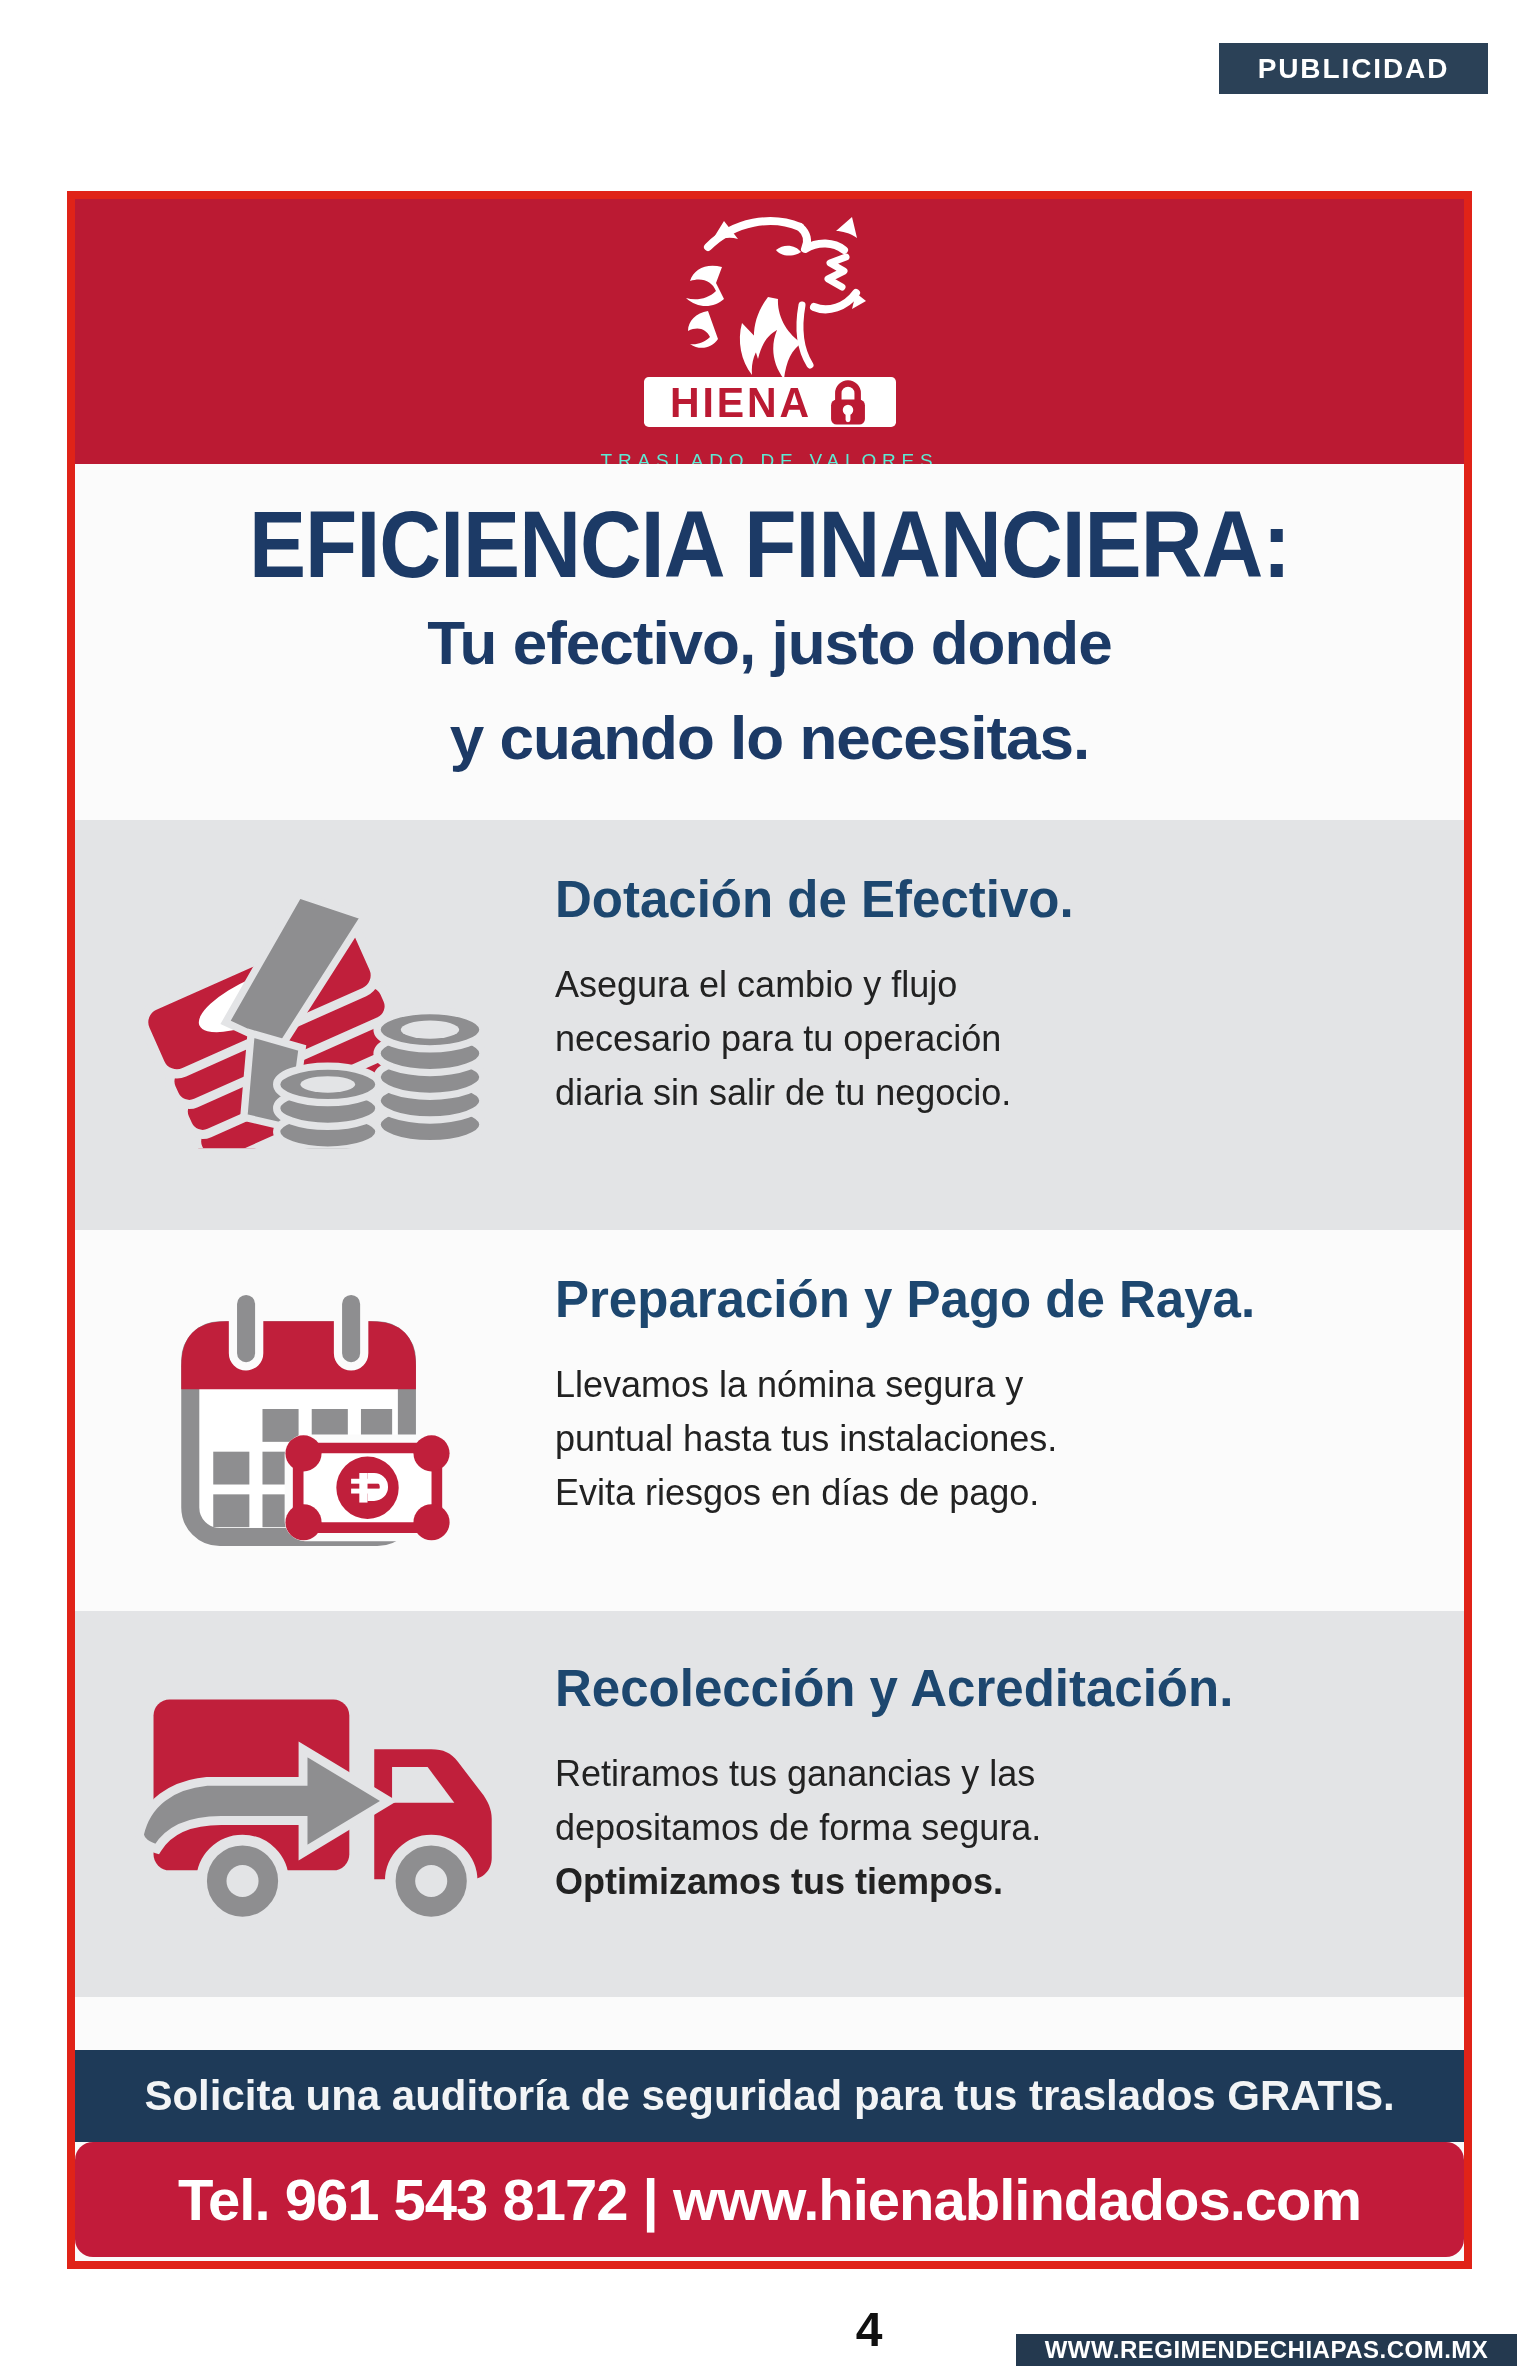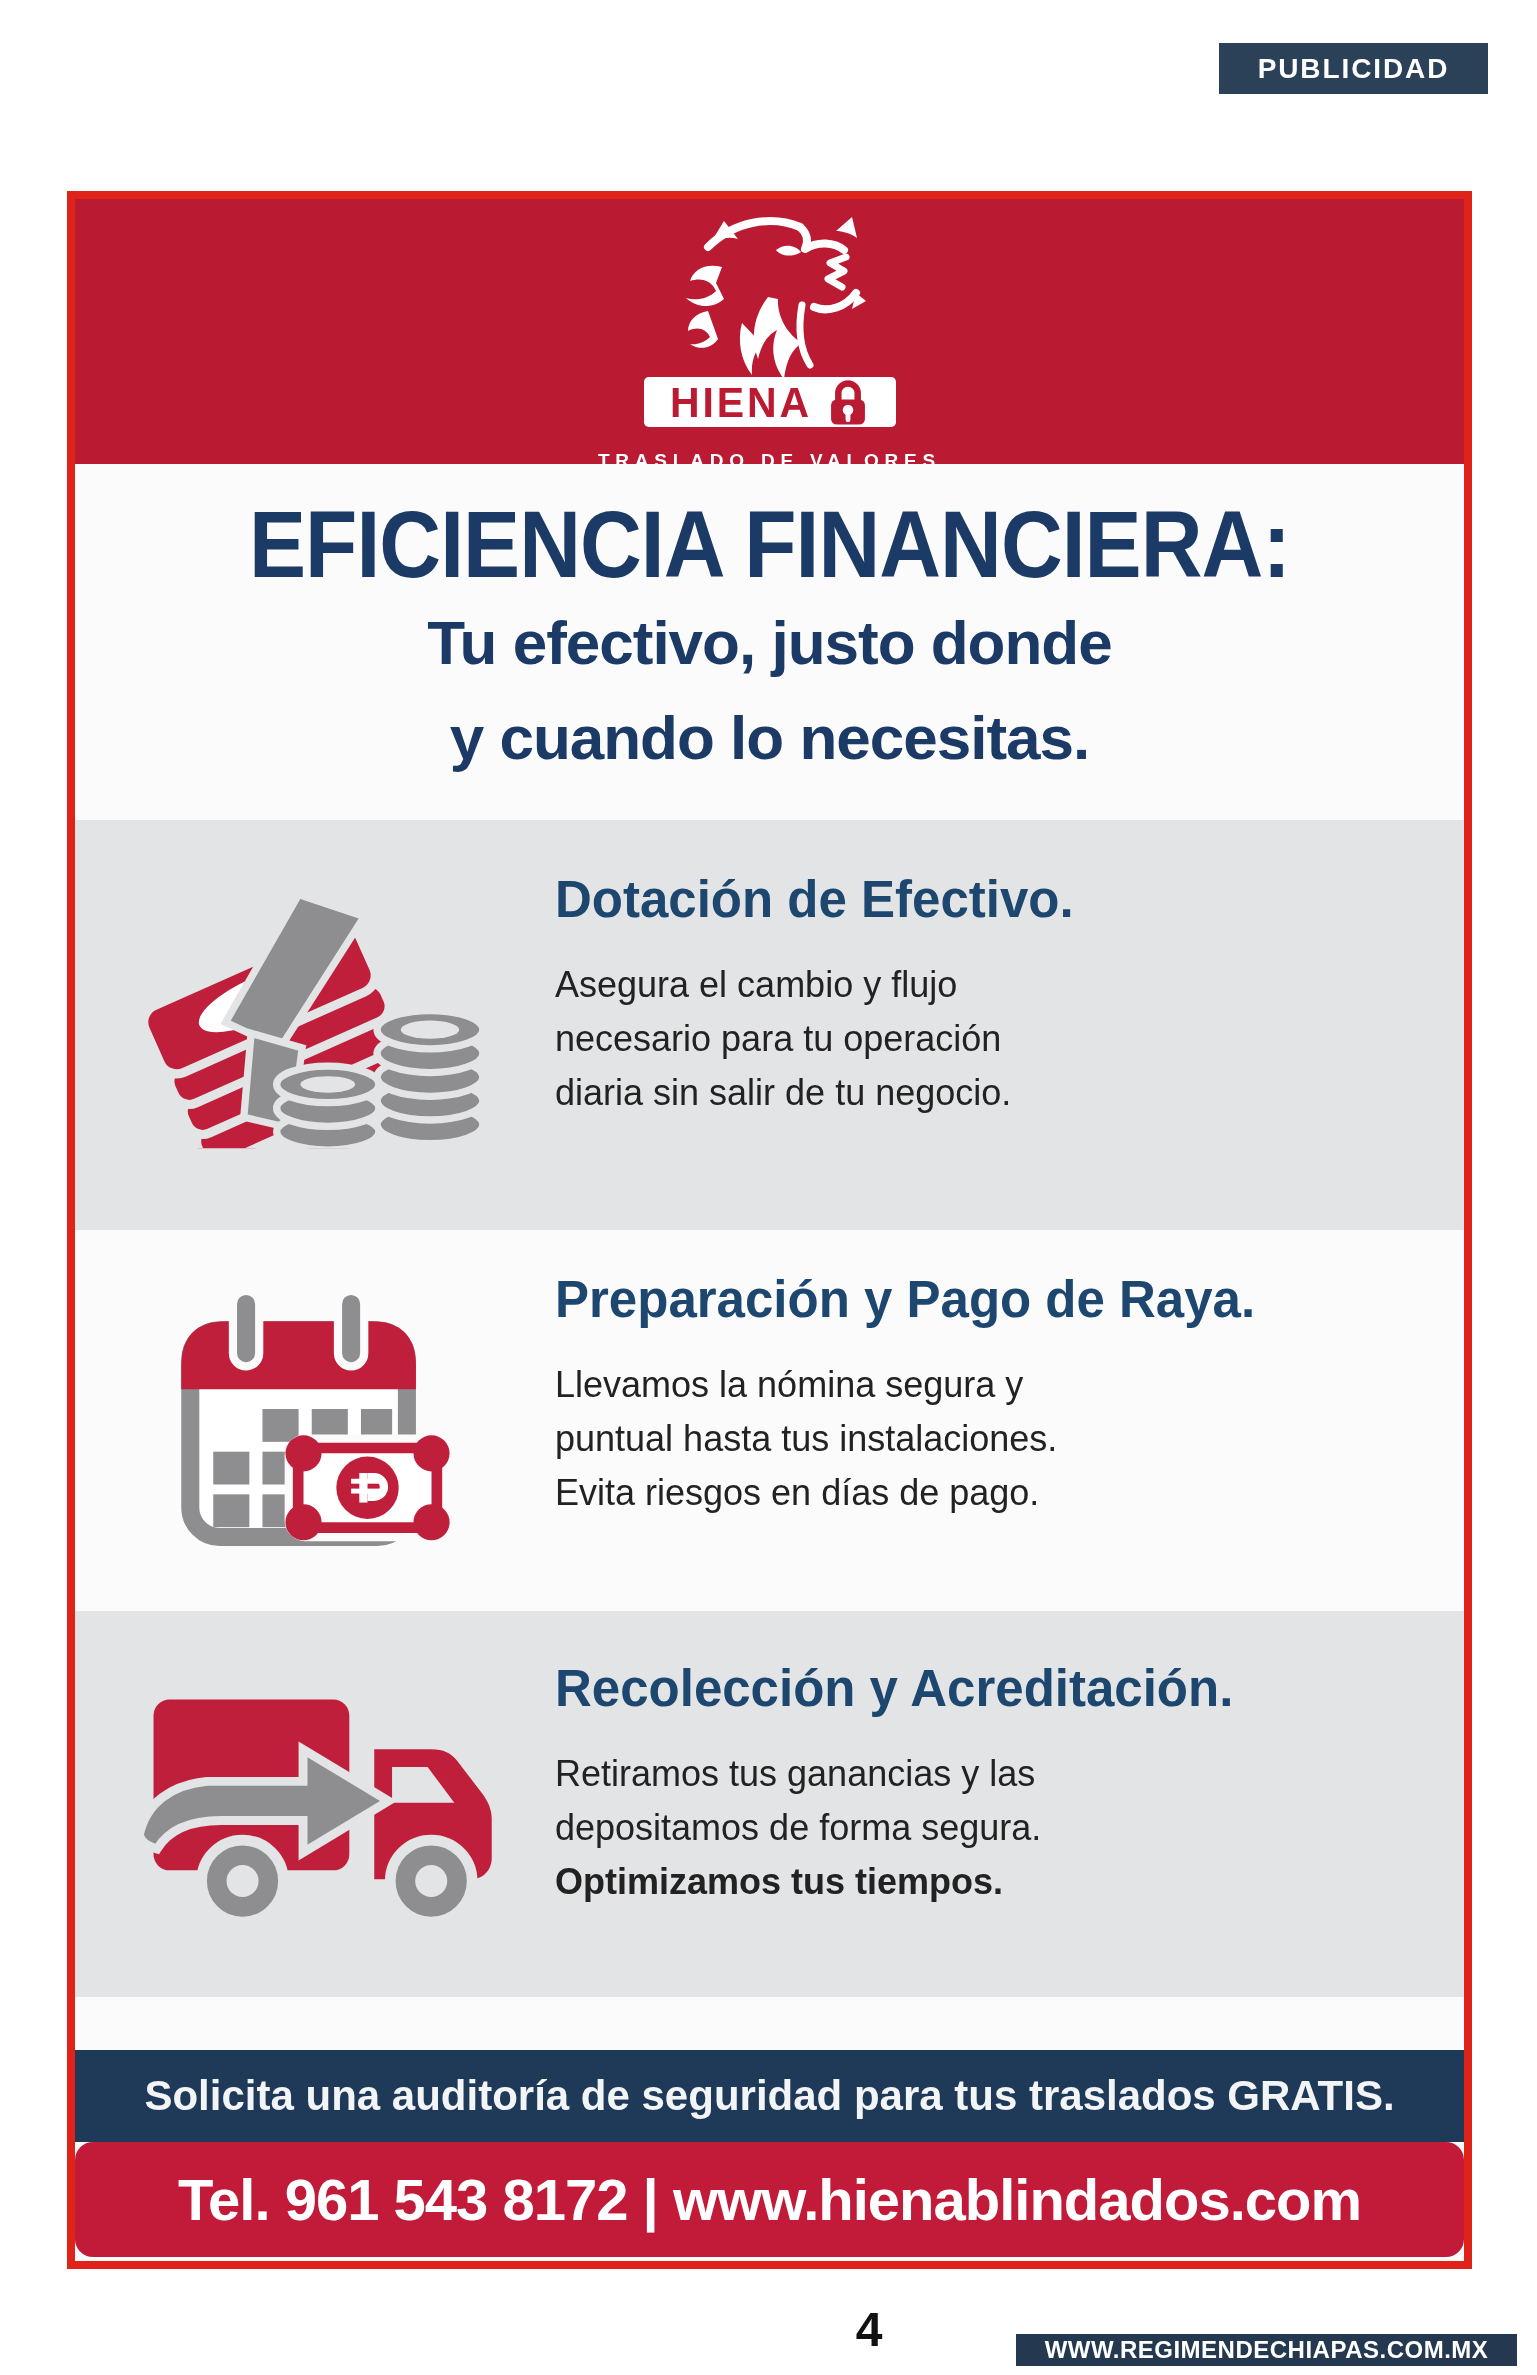--- a/index.html
+++ b/index.html
@@ -48,21 +48,21 @@
   .logo-box{
     margin-top:-15.4px;
     width:252px;height:54px;background:#fff;border-radius:4.8px;
     display:flex;align-items:center;justify-content:center;gap:15px;
   }
   .logo-word{
     color:var(--header-crimson);font-size:41px;font-weight:bold;
     letter-spacing:2.9px;transform:scaleY(1.05);
   }
   .logo-tagline{
-    margin-top:23px;color:#ffffff;font-size:19px;font-weight:bold;letter-spacing:5.8px;
+    margin-top:23px;color:#5eead4;font-size:19px;font-weight:normal;letter-spacing:5.8px;
   }
   
   .headline{
     height:356px;background:var(--row-white);
     text-align:center;color:var(--headline-navy);
     padding-top:29px;
     border-radius:25px;
   }
   .headline .l1{
     font-size:95px;font-weight:bold;line-height:102px;

